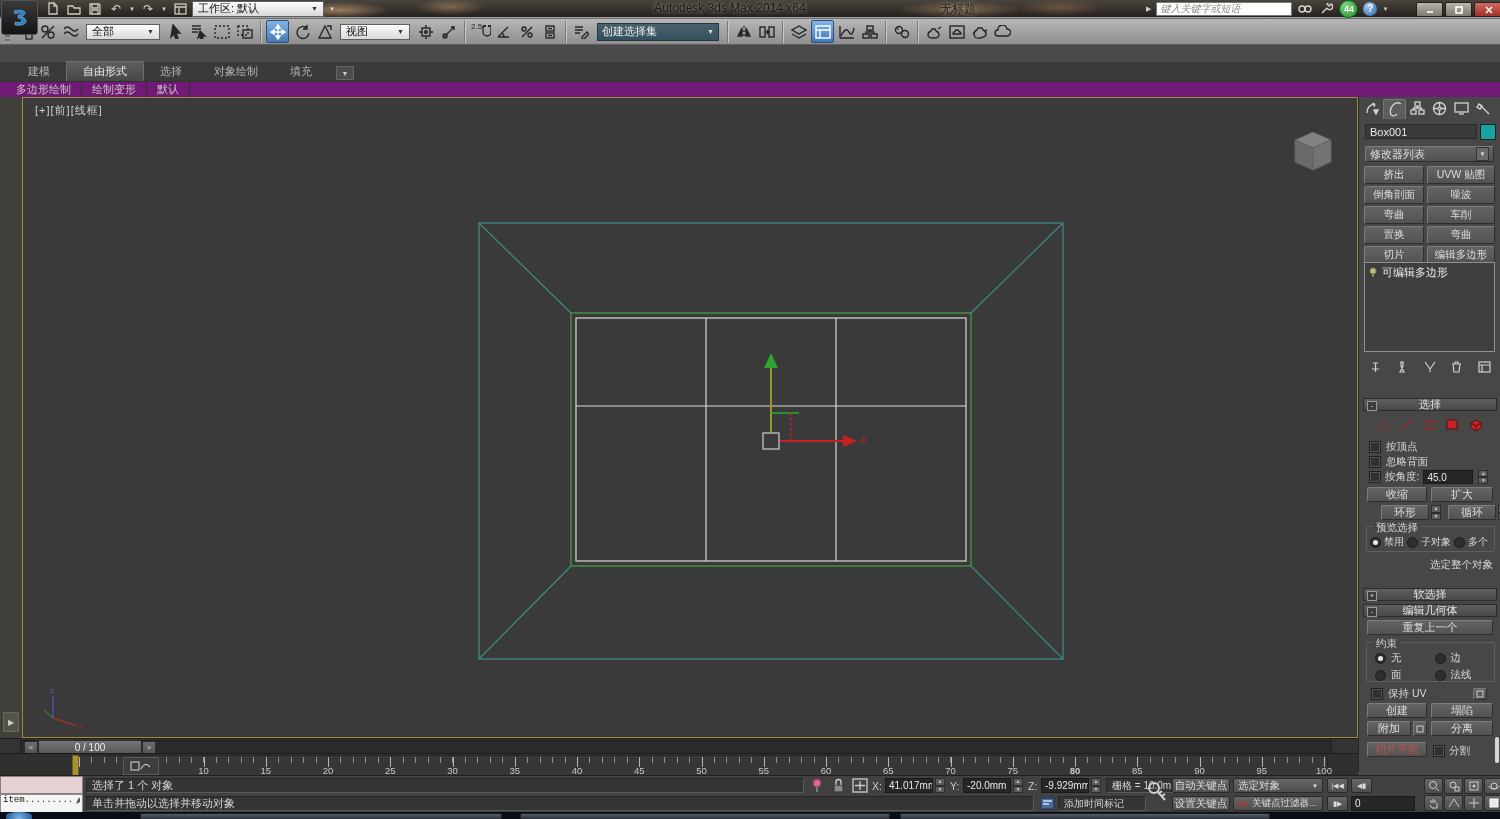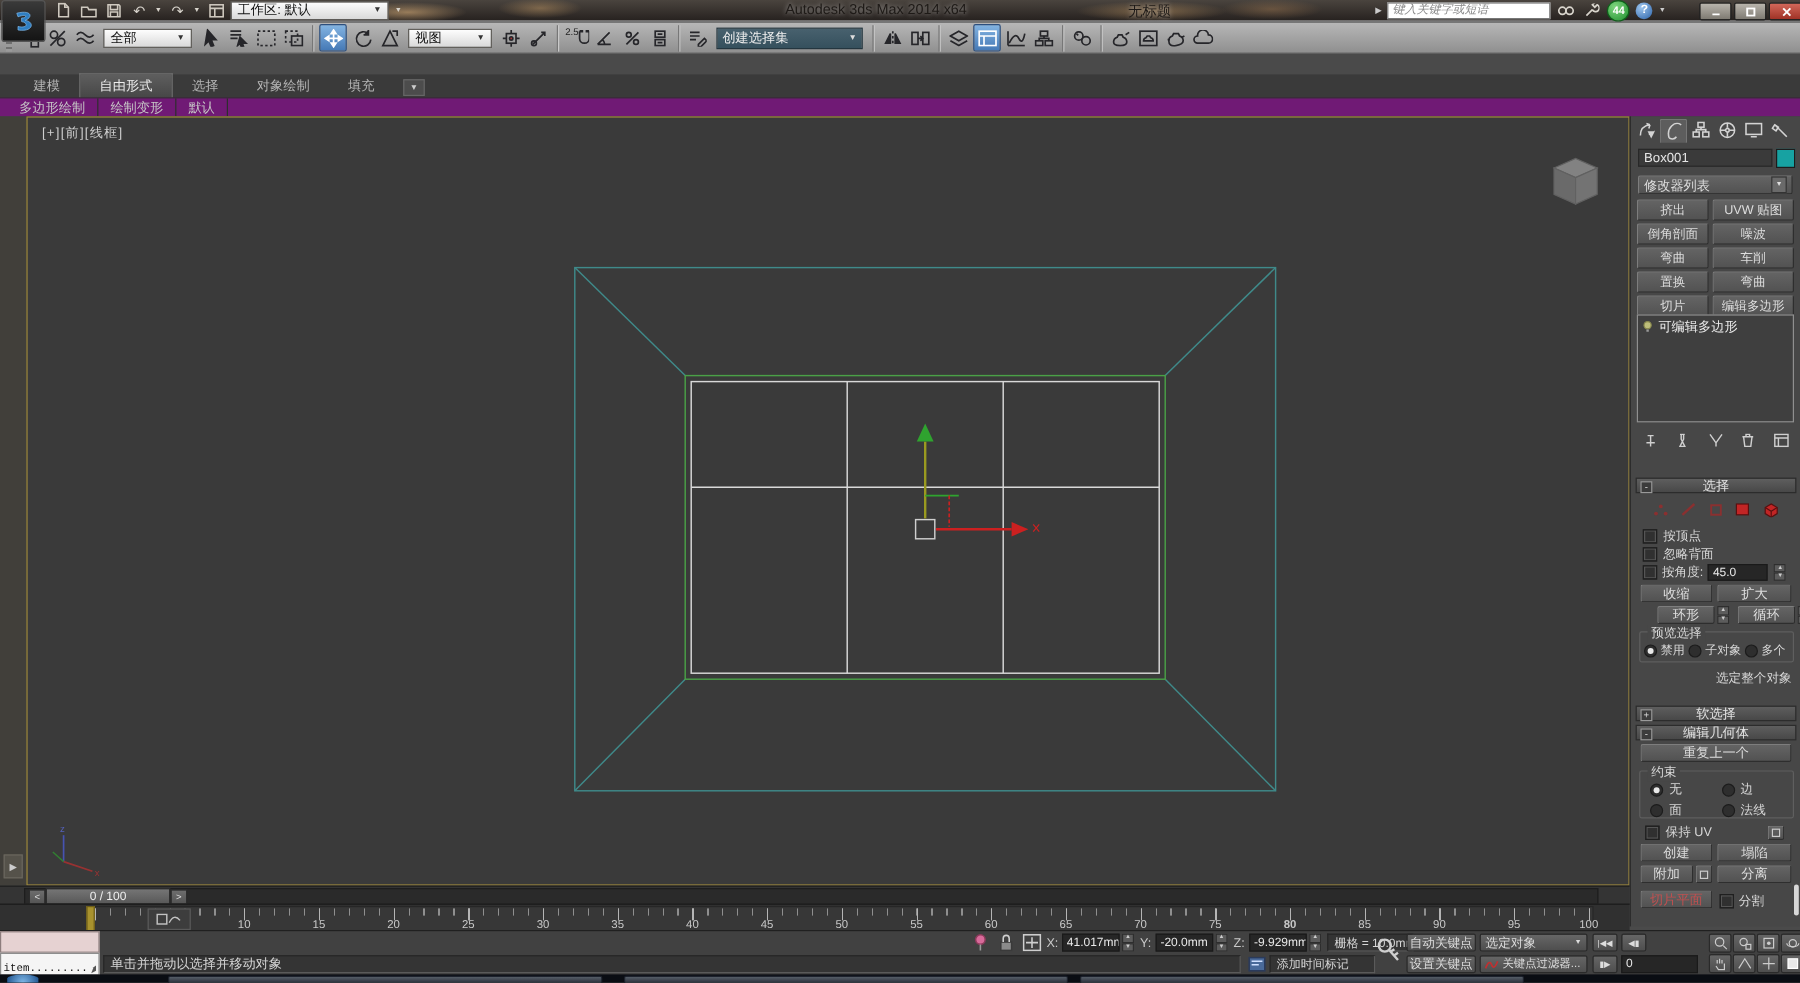--- a/index.html
+++ b/index.html
@@ -135,21 +135,21 @@
   #mini-curve svg{stroke:#c2c2c2;fill:none;stroke-width:1.2}
 
   
   #statusbar{left:0;top:775px;width:1500px;height:37px;background:#414141;border-top:1px solid #202020}
   .inset{background:#343434;border:1px solid #262626;border-bottom-color:#5a5a5a;border-right-color:#5a5a5a;
     color:#d6d6d6;display:flex;align-items:center;padding:0 5px;box-sizing:border-box;white-space:nowrap;overflow:hidden}
   .inset2{background:#262626;border:1px solid #1a1a1a;color:#e8e8e8;display:flex;align-items:center;
     padding:0 3px;box-sizing:border-box;font-size:10px;white-space:nowrap;overflow:hidden}
   #listener-pink{left:0;top:0;width:83px;height:18px;background:#e6d2d2;border:1px solid #8d7d7d;box-sizing:border-box}
   #listener-white{left:0;top:18px;width:83px;height:19px;background:#f5f5f5;border:1px solid #8d8d8d;box-sizing:border-box;
-    color:#111;font-family:"Liberation Mono",monospace;font-size:9px;display:flex;align-items:flex-end;padding:0 2px;gap:2px}
+    color:#111;font-family:"Liberation Mono",monospace;font-size:9px;display:flex;align-items:flex-start;padding:0 2px;gap:2px}
   .sbtn{background:linear-gradient(#666,#4e4e4e);border:1px solid #2a2a2a;color:#ddd;display:flex;
     align-items:center;justify-content:center;font-size:10.5px;box-sizing:border-box;border-radius:2px;white-space:nowrap}
   .sico svg{stroke:#cfcfcf;fill:none;stroke-width:1.3}
   .coordlab{color:#c9c9c9;font-size:10.5px}
 
   
   #taskbar{left:0;top:812px;width:1500px;height:7px;background:#0a0d13}
   .tk{position:absolute;top:1px;height:6px;border-radius:2px 2px 0 0;background:linear-gradient(rgba(150,160,175,.55),rgba(70,80,95,.4));border:1px solid rgba(20,25,35,.8)}
   #tk-orb{position:absolute;left:6px;top:0;width:26px;height:7px;border-radius:50% 50% 0 0;
     background:radial-gradient(circle at 50% 100%,#7fb8e8,#1c4f8a)}
@@ -799,20 +799,23 @@
 </div>
 
 <div id="statusbar" class="abs">
   <div id="listener-pink" class="abs"></div>
   <div id="listener-white" class="abs">
     <span>item.........</span>
     <svg width="9" height="10">
         <path d="M1 9l2-5 4-3 1 2-3 4z" fill="#555"></path>
       </svg>
   </div>
+  <div class="abs inset" style="left:86px;top:2px;width:718px;height:15px">
+    <span>选择了 1 个 对象</span>
+  </div>
   <div class="abs inset" style="left:86px;top:20px;width:948px;height:15px">
     <span>单击并拖动以选择并移动对象</span>
   </div>
   <span class="abs sico" style="left:810px;top:2px">
     <svg width="14" height="15">
         <circle cx="7" cy="5" r="4" fill="#d86a9a" stroke="#8a3a5a"></circle>
         <path d="M7 9v5" stroke="#9a9a9a"></path>
       </svg>
     </span>
   <span class="abs sico" style="left:832px;top:2px">

